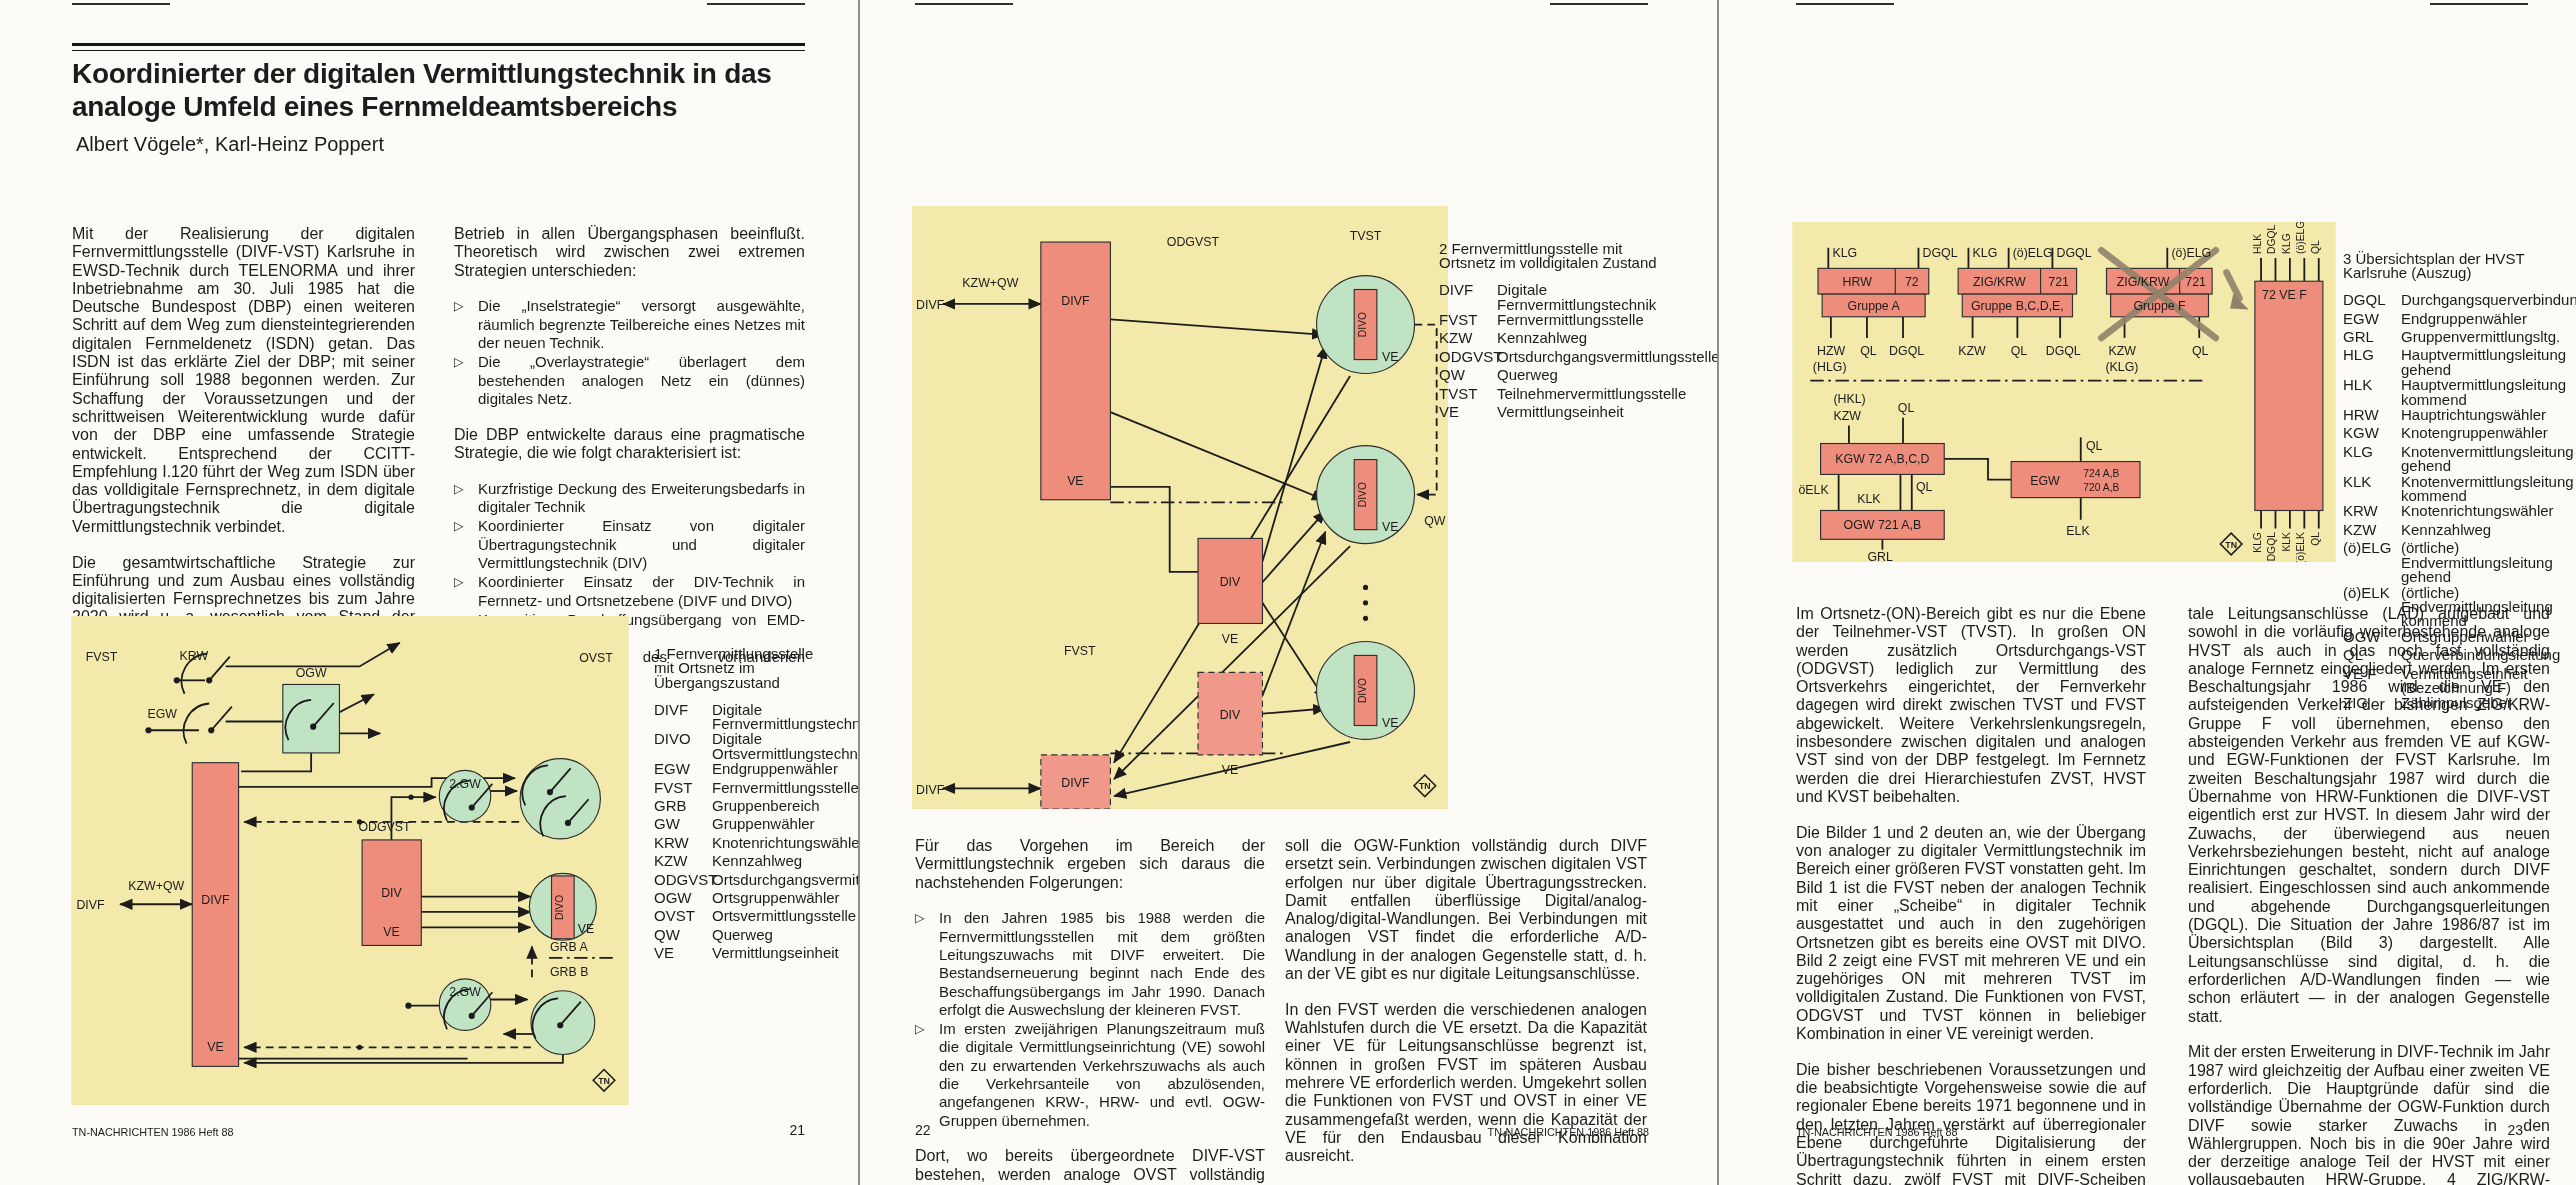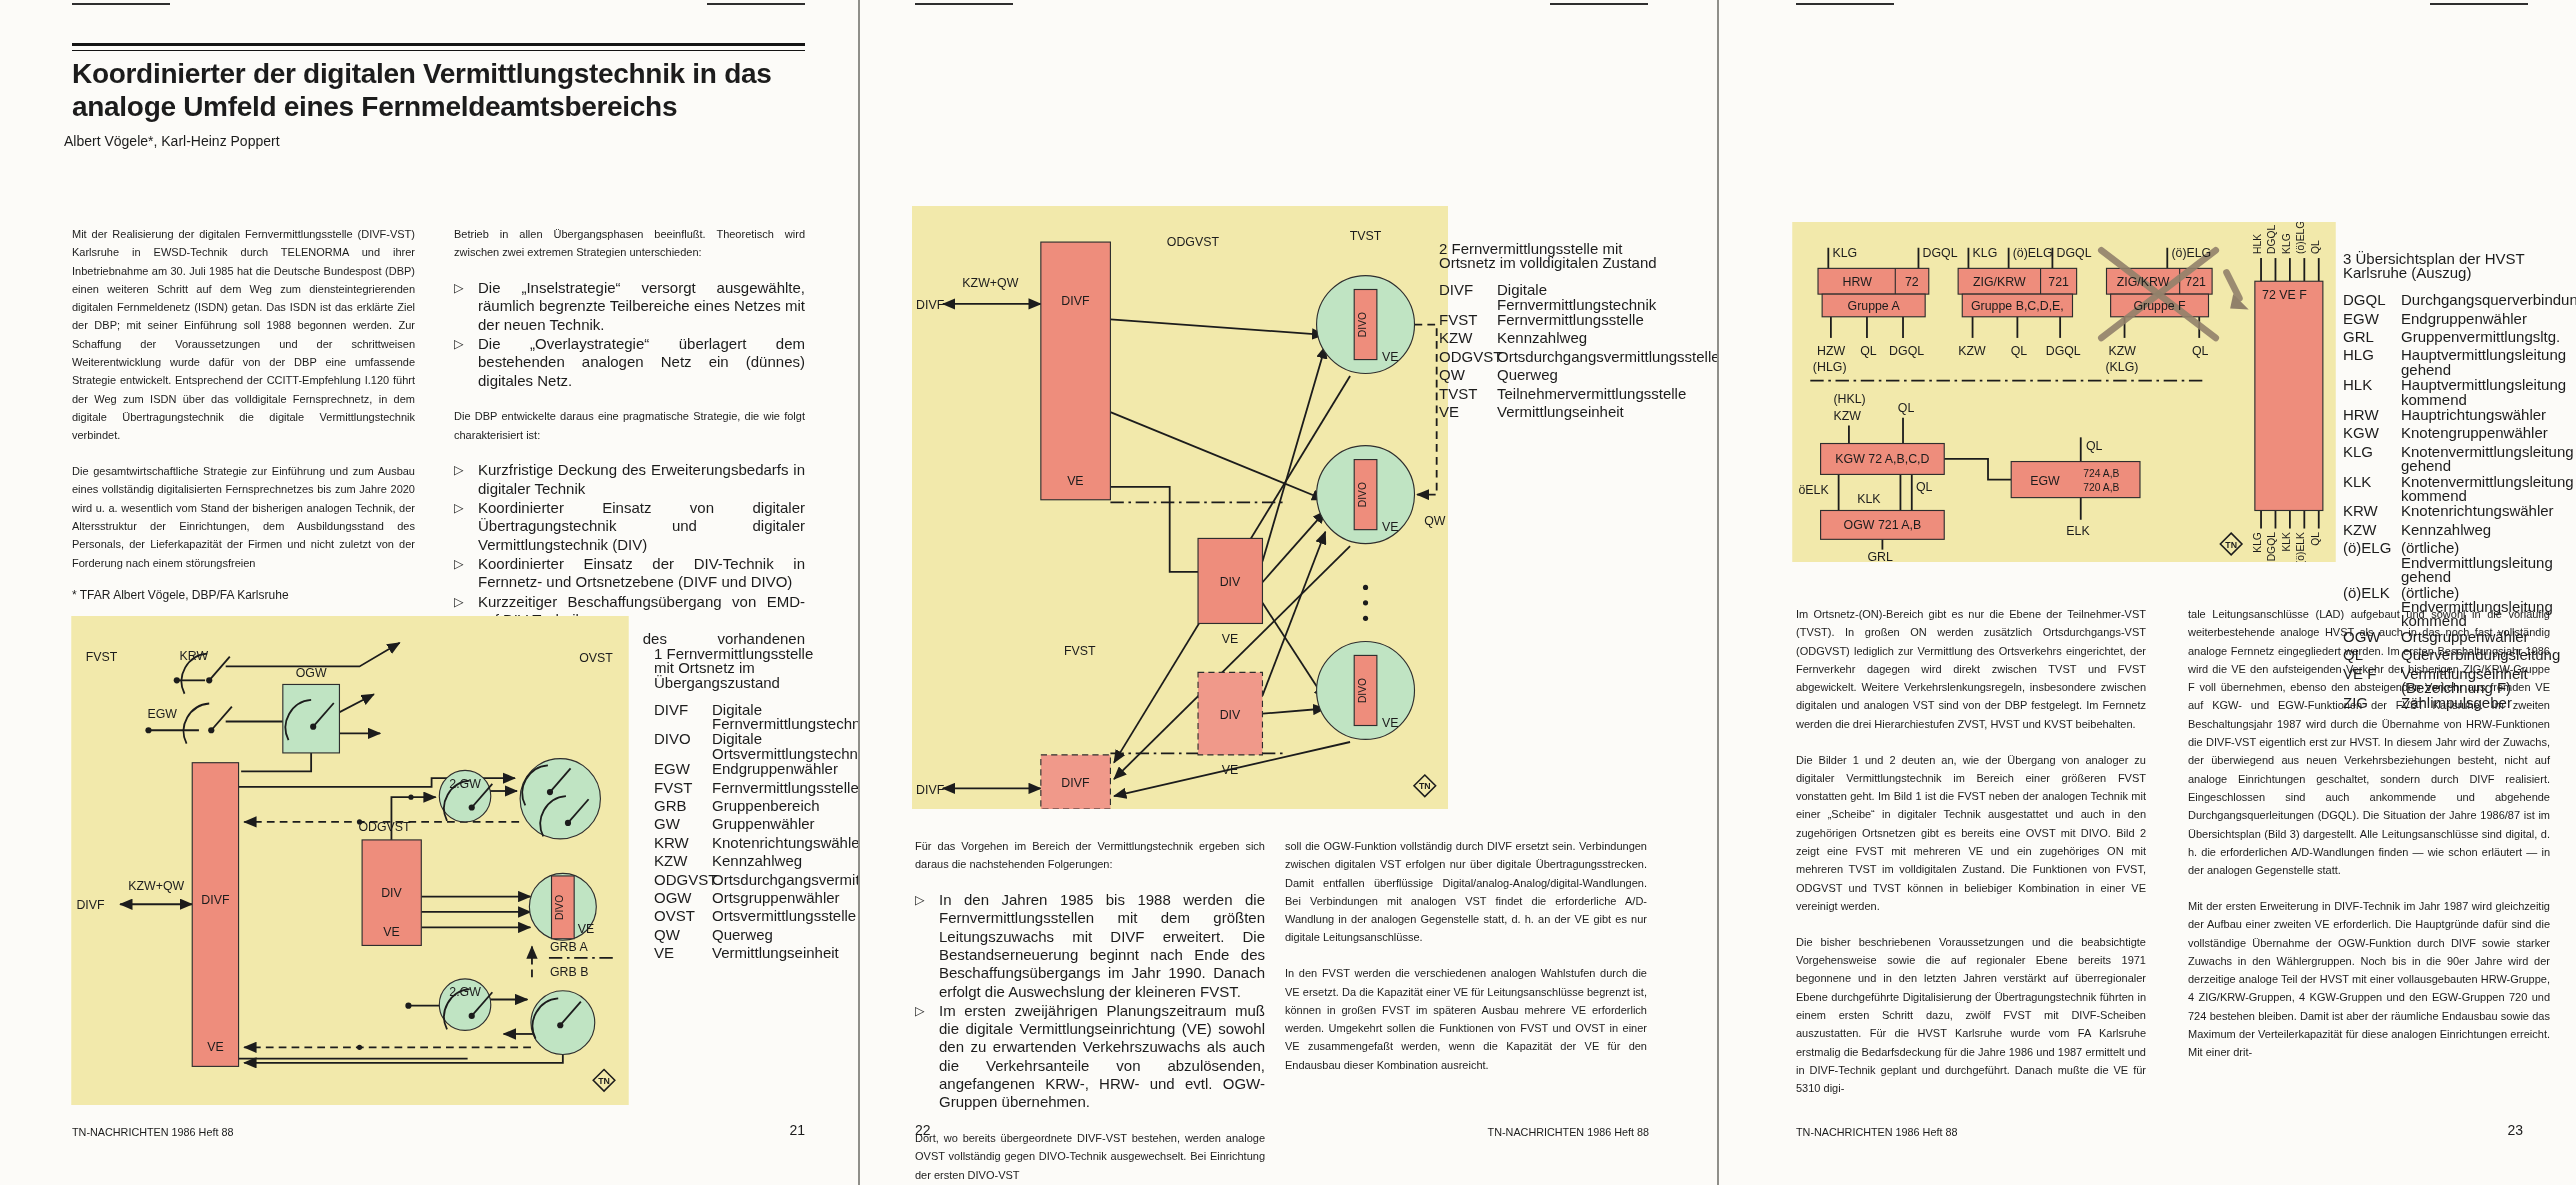--- a/index.html
+++ b/index.html
@@ -3,23 +3,23 @@
 <meta charset="utf-8">
 <style>
   html,body{margin:0;padding:0}
   body{width:3434px;height:1186px;background:#e9e8e3;font-family:"Liberation Sans","DejaVu Sans",sans-serif;color:#1c1c1c}
   .sheet{position:relative;width:3434px;height:1186px;background:#fcfbf8;overflow:hidden}
   .page{position:absolute;top:0;height:1186px;width:858px;background:#fcfbf8;box-sizing:border-box}
   .page.sep{border-left:2.6px double #8f8f8a}
   .tick{position:absolute;top:3.1px;border-top:2.6px solid #2f2f2f;width:98px;height:0}
   .title-rule{position:absolute;left:72px;top:43px;width:733px;height:3.6px;border-top:3.1px solid #141414;border-bottom:1px solid #141414}
   .title{position:absolute;left:72px;top:57px;width:752px;font-size:28px;line-height:33px;font-weight:700;letter-spacing:-0.3px;margin:0}
-  .authors{position:absolute;left:64px;top:133px;font-size:14px}
+  .authors{position:absolute;left:76px;top:133px;font-size:20px}
   .col{position:absolute}
-  .body{font-size:11px;line-height:18.3px;text-align:justify;margin:0}
+  .body{font-size:16px;line-height:18.3px;text-align:justify;margin:0}
   .body+.body,.body+.bullets,.bullets+.body,.bullets+.bullets{margin-top:17.5px}
   .bullet{display:flex;margin-top:1px}
   .bmark{width:24px;flex:none;font-size:12.4px;line-height:18.3px}
   .btext{flex:1;font-size:15px;line-height:18.3px;text-align:justify}
   .footnote{font-size:12px;margin-top:16.5px}
   .figure{position:absolute}
   .figure svg{display:block;width:100%;height:100%}
   .fig-legend{position:absolute;font-size:15px;line-height:14.4px}
   .fig-caption{margin-bottom:12.4px;white-space:pre-line}
   .leg-row{display:flex;margin-bottom:1px}

